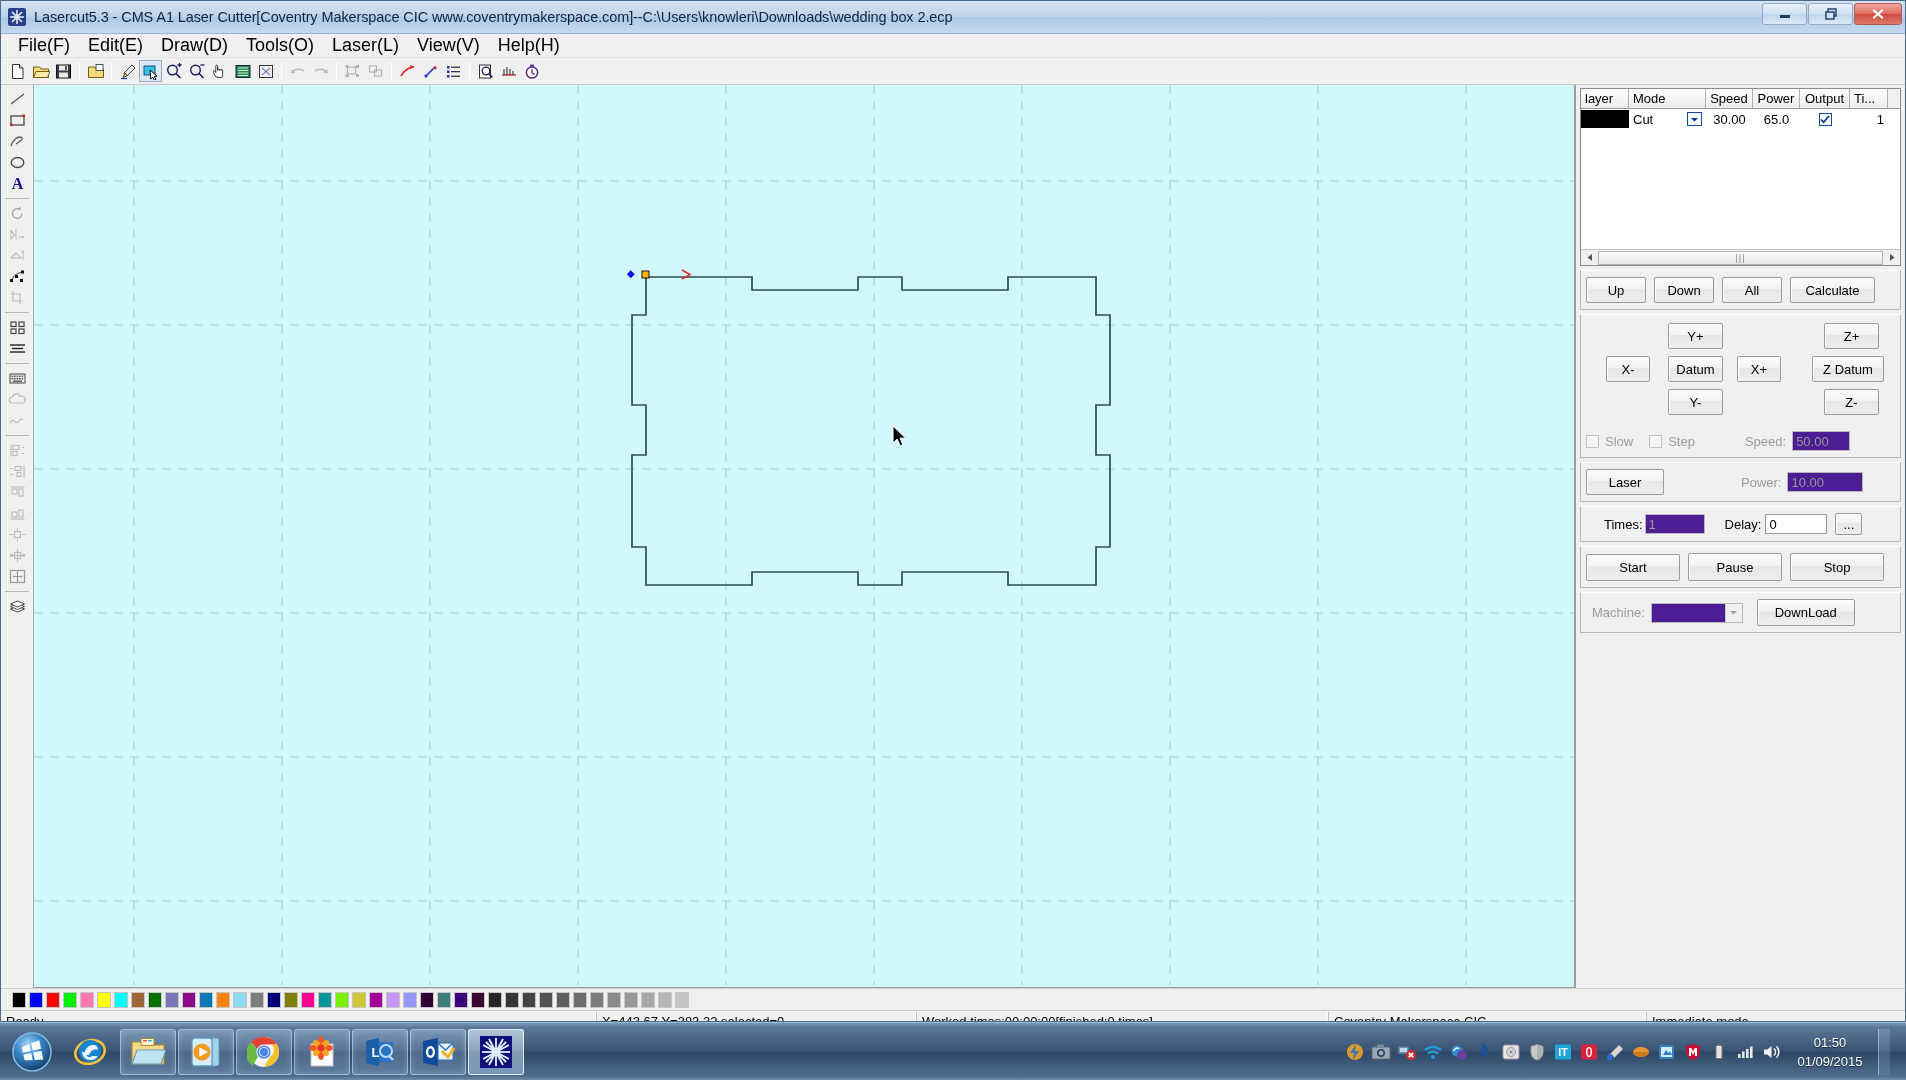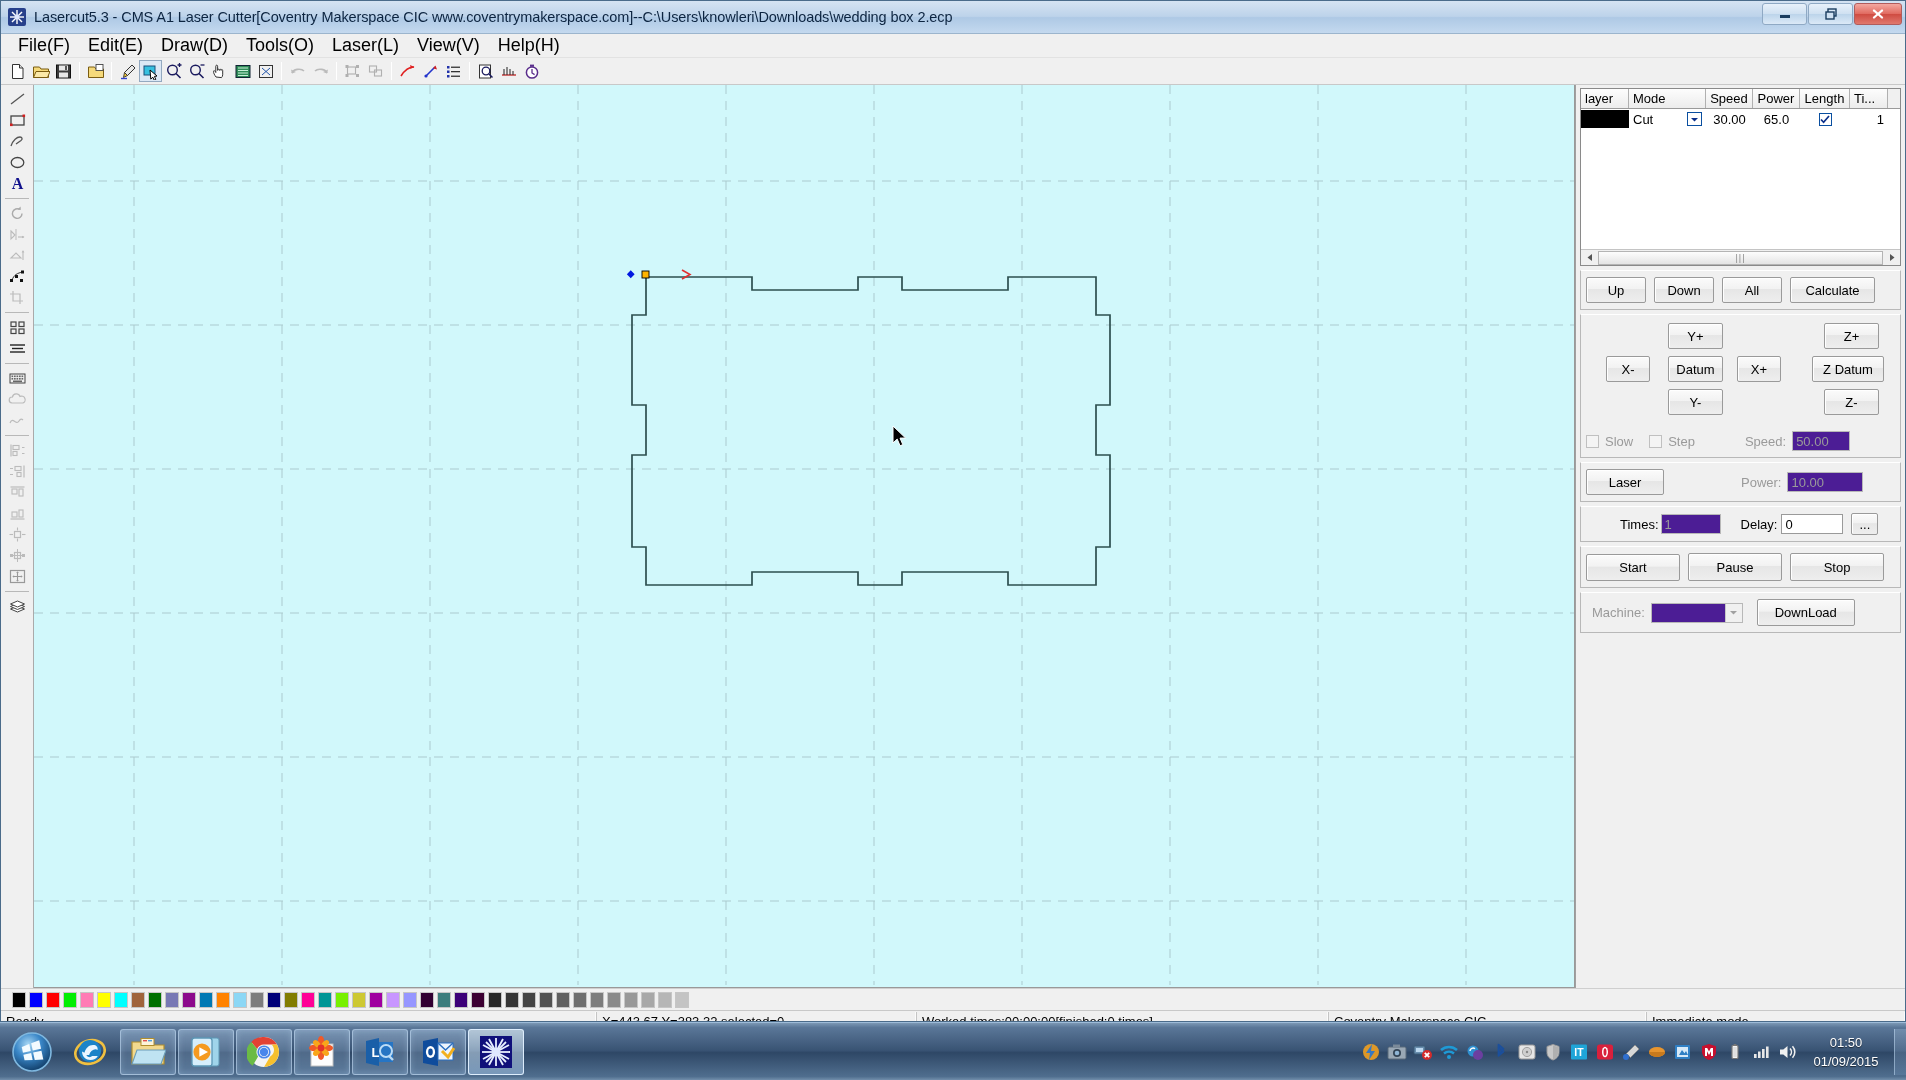--- a/index.html
+++ b/index.html
@@ -372,21 +372,21 @@
   }
   .tbitem.active {
     border: 1px solid rgba(225,240,255,0.95);
     background: linear-gradient(to bottom, rgba(235,248,255,0.62), rgba(175,210,245,0.45));
   }
   #tray {
     margin-left: auto;
     display: flex;
     align-items: center;
     height: 46px;
-    padding-right: 0;
+    padding-right: 16px;
   }
   #tray .ticon {
     width: 26px; height: 30px;
     display: flex; align-items: center; justify-content: center;
     cursor: pointer;
     flex: 0 0 auto;
   }
   #clock {
     width: 92px;
     text-align: center;
@@ -872,21 +872,21 @@
       </div>
 
       <div id="rightpanel">
 
         <div id="layergrid">
           <div class="lg-head">
             <div style="width:48px">layer</div>
             <div style="width:77px">Mode</div>
             <div style="width:47px;justify-content:center">Speed</div>
             <div style="width:47px;justify-content:center">Power</div>
-            <div style="width:50px;justify-content:center">Length</div>
+            <div style="width:50px;justify-content:center">Output</div>
             <div style="width:38px">Ti...</div>
           </div>
           <div class="lg-row">
             <div class="swatch-black" style="width:48px"></div>
             <div style="width:77px;justify-content:space-between">
               <span>Cut</span>
               <span class="mini-dd">
                 <svg width="9" height="7" viewBox="0 0 9 7">
                     <path d="M1 2l3.5 3.5L8 2z" fill="#0a2f8a"></path>
                   </svg>
@@ -951,21 +951,21 @@
         <div class="grp">
           <div style="display:flex;align-items:center;">
             <div class="wbtn" style="width:78px">Laser</div>
             <span class="lbl disabled" style="margin-left:77px">Power:</span>
             <span class="tbox disabled" style="width:76px;margin-left:6px">10.00</span>
           </div>
         </div>
 
         <div class="grp">
           <div style="display:flex;align-items:center;">
-            <span class="lbl" style="margin-left:34px">Times:</span>
+            <span class="lbl" style="margin-left:18px">Times:</span>
             <span class="tbox disabled" style="width:60px;margin-left:2px">1</span>
             <span class="lbl" style="margin-left:20px">Delay:</span>
             <span class="tbox" style="width:62px;margin-left:4px">0</span>
             <div class="wbtn" style="width:27px;height:22px;margin-left:8px">...</div>
           </div>
         </div>
 
 
         <div class="grp">
           <div style="display:flex;align-items:center;gap:8px;">

